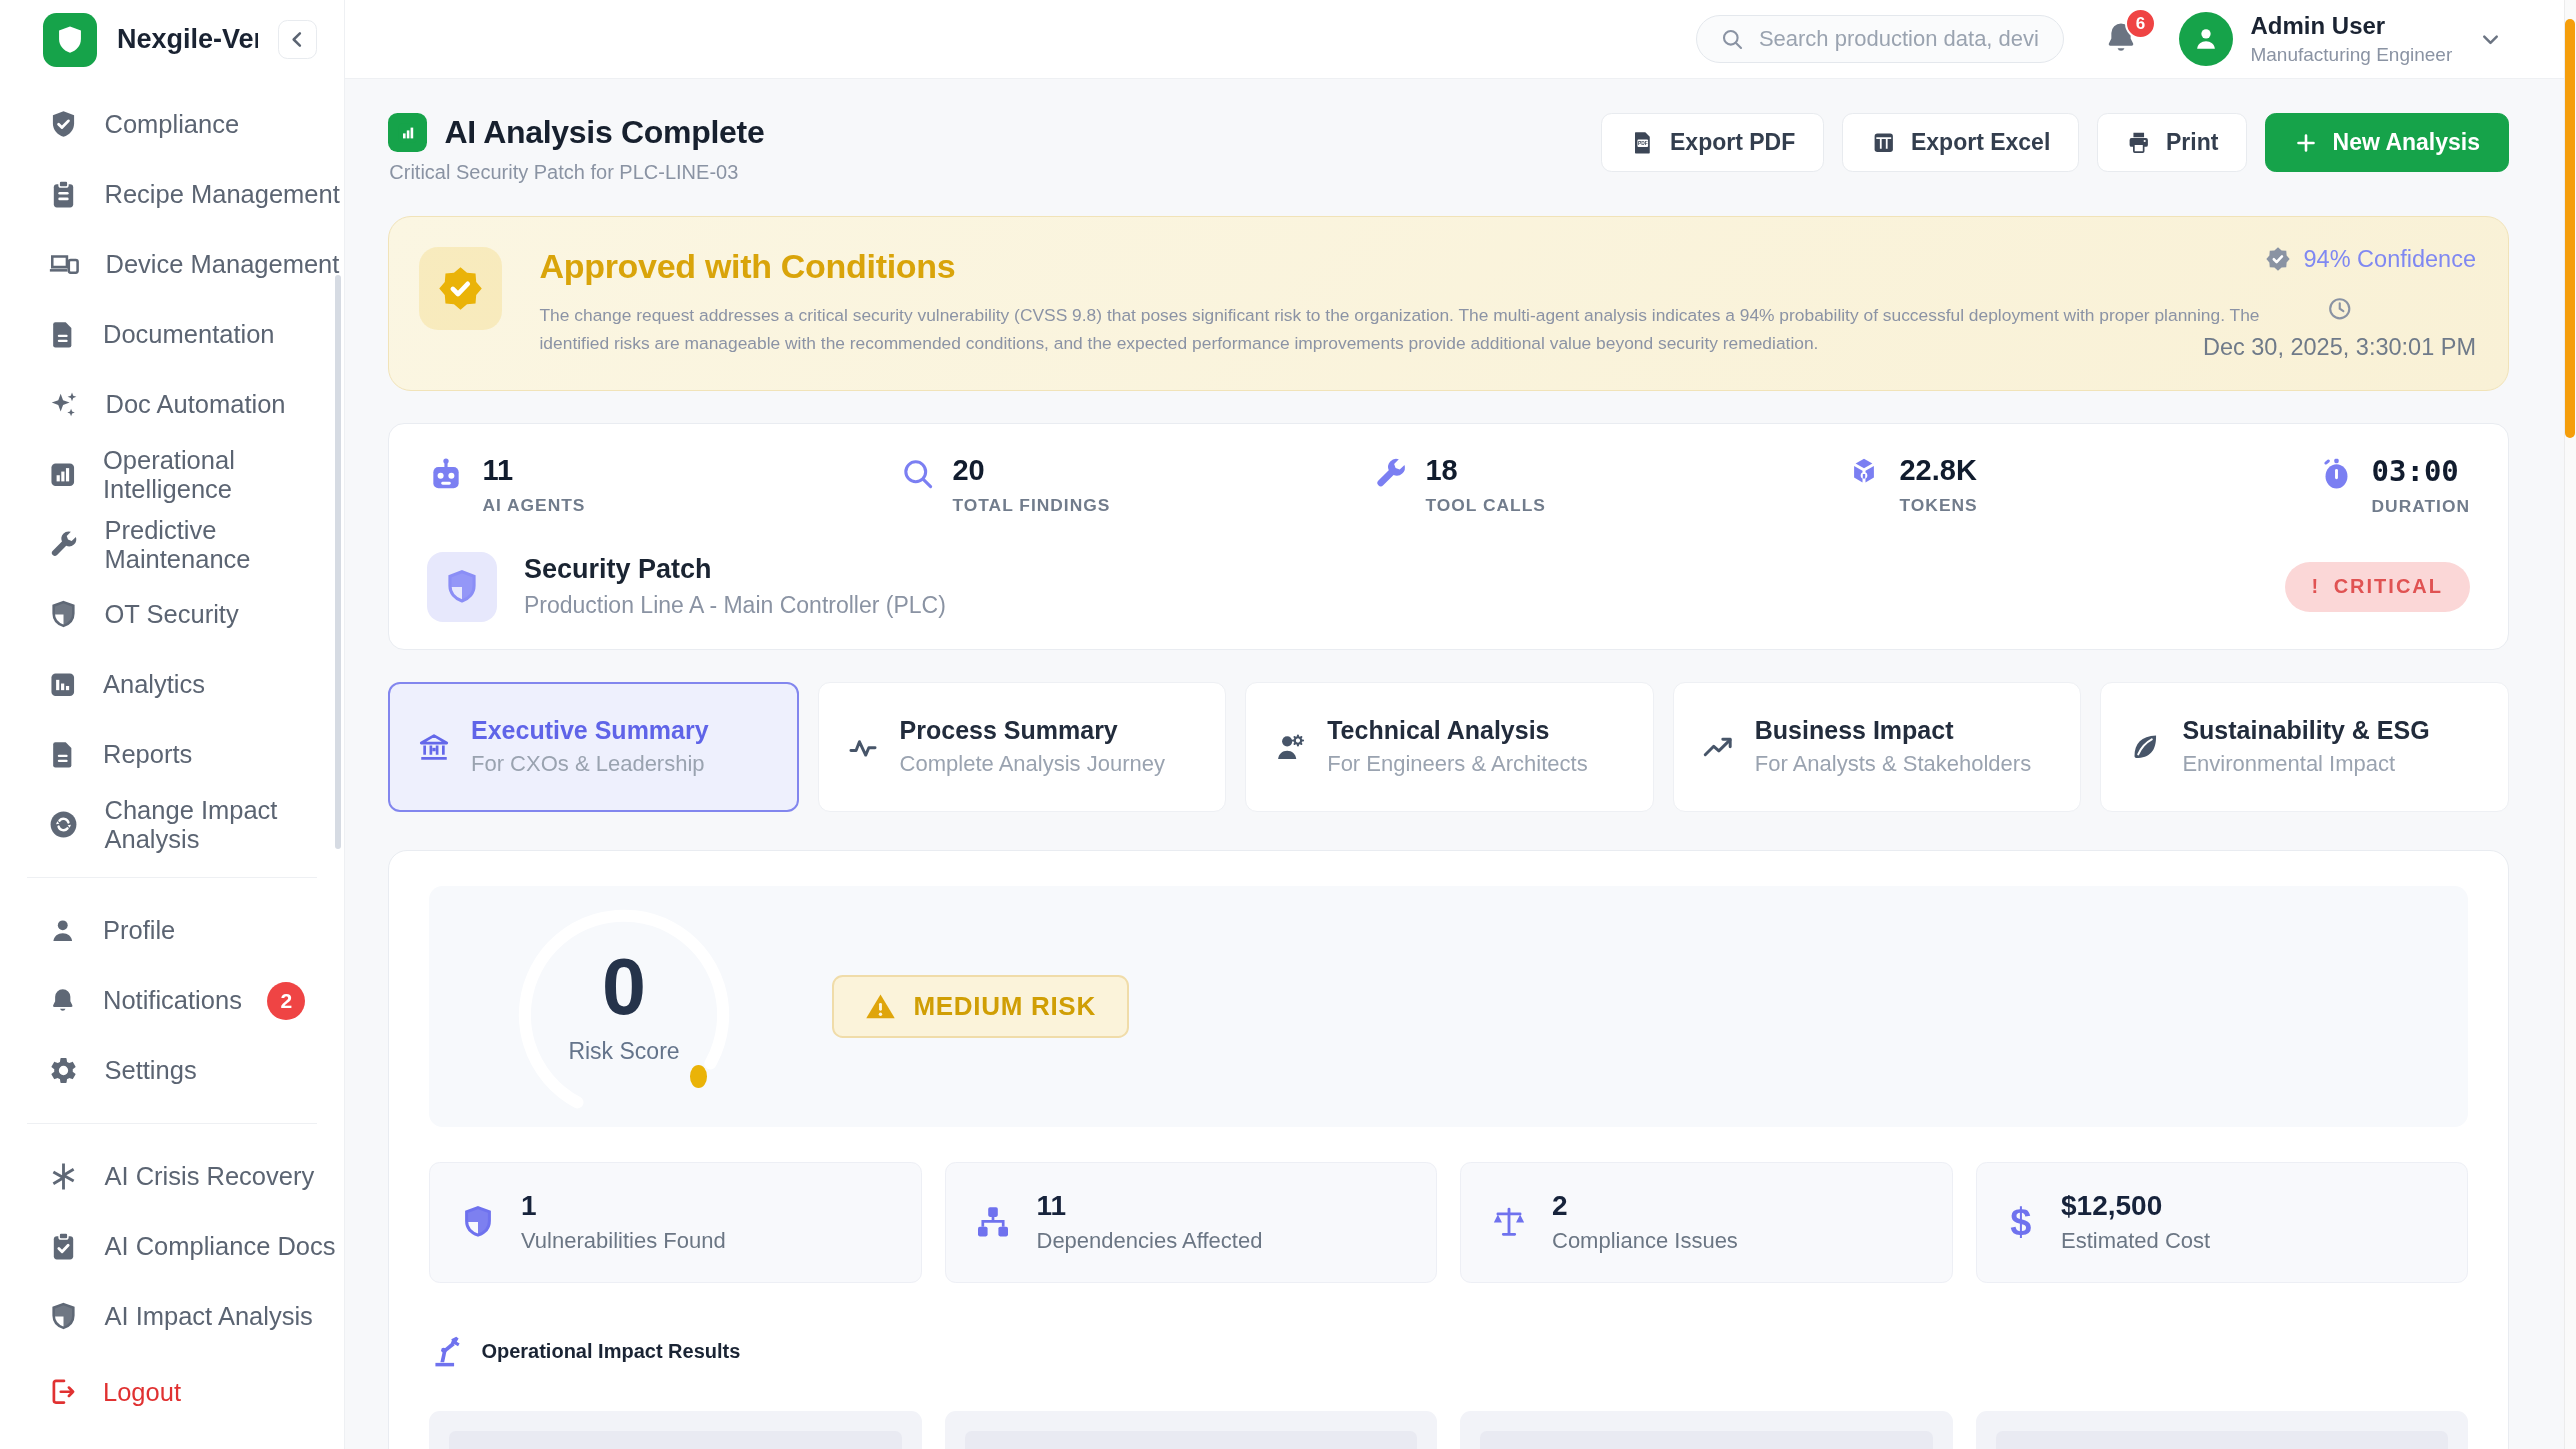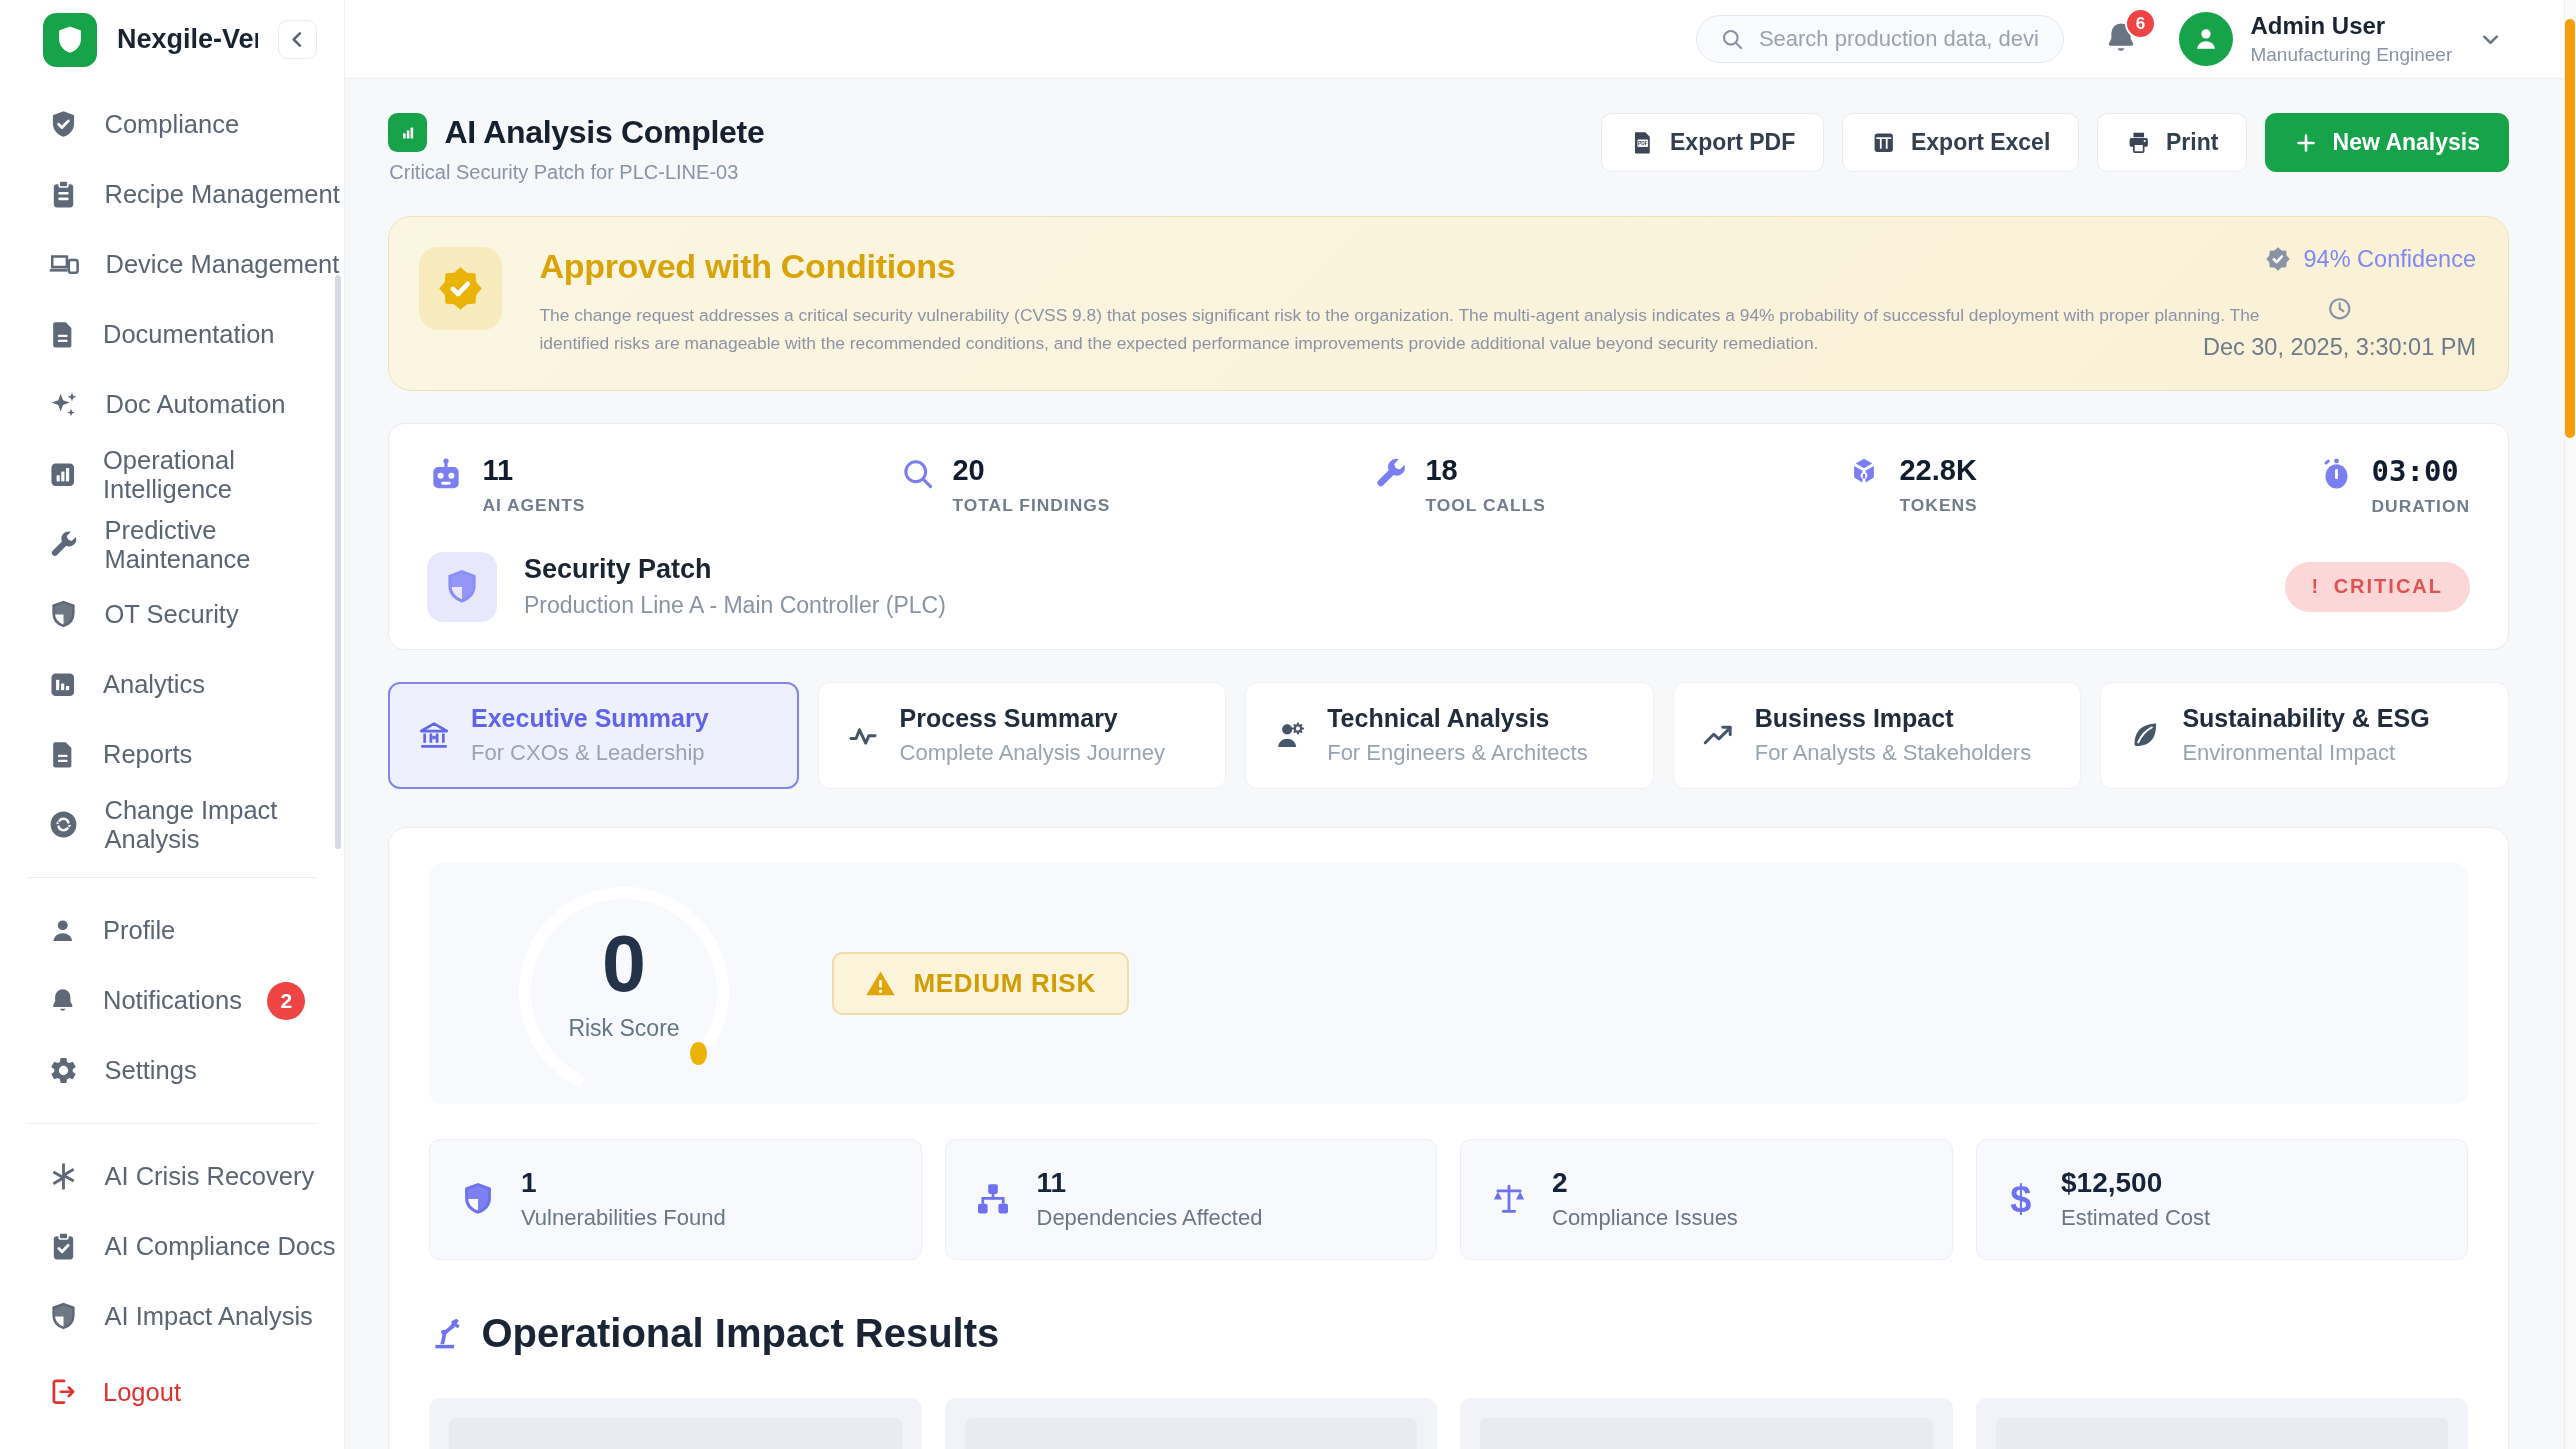--- a/index.html
+++ b/index.html
@@ -73,21 +73,21 @@
   .stat-v { font-size:29px; font-weight:800; color:#111c2e; }
   .stat-l { margin-top:8px; font-size:17.4px; font-weight:700; letter-spacing:1px; color:#717c8c; }
   .cr-row { margin-top:35px; display:flex; align-items:center; gap:27px; }
   .cr-ico-box { width:70px; height:70px; border-radius:16px; background:#e7e8fc; display:flex; align-items:center; justify-content:center; color:#8b8ef6; flex:none; }
   .cr-title { font-size:27px; font-weight:800; color:#1a2432; }
   .cr-sub { font-size:23px; color:#8a93a3; margin-top:6.7px; }
   .crit-pill { margin-left:auto; background:#fbd7d7; color:#e05252; border-radius:670px; padding:13.4px 27px; font-size:20px; font-weight:800; letter-spacing:2px; display:flex; align-items:center; gap:13.4px; }
 
   
   .tabs { margin-top:32px; display:flex; gap:19px; }
-  .tab { flex:1; height:107px; background:#fff; border:1.3px solid #eef0f4; border-radius:12px; display:flex; align-items:center; gap:20px; padding:0 27px; cursor:pointer; }
+  .tab { flex:1; height:130px; background:#fff; border:1.3px solid #eef0f4; border-radius:12px; display:flex; align-items:center; gap:20px; padding:0 27px; cursor:pointer; }
   .tab .ico { color:#475569; }
   .tab-t { font-size:25px; font-weight:700; color:#222c3c; }
   .tab-s { font-size:22px; color:#9aa3b0; margin-top:6.7px; }
   .tab.active { background:#eef0fd; border:2px solid #8286ee; }
   .tab.active .tab-t { color:#5f64e8; }
   .tab.active .ico { color:#6468ea; }
 
   
   .content-card { margin-top:38px; background:#fff; border:1.3px solid #e9ecf1; border-radius:19px; padding:35px 40px; height:805px; }
   .gauge-panel { background:#f7f9fc; border-radius:13.4px; height:241px; display:flex; align-items:center; padding-left:81px; gap:94px; position:relative; overflow:hidden; }
@@ -101,21 +101,21 @@
 
   .impact-row { margin-top:35px; display:flex; gap:23px; }
   .impact-card { flex:1; height:121px; background:#f8f9fc; border:1.3px solid #edeff5; border-radius:10.7px; display:flex; align-items:center; gap:25.5px; padding:0 29.5px; }
   .impact-card .ico { color:#6f72ee; }
   .impact-dollar { font-size:38px; font-weight:700; color:#6f72ee; width:29.5px; text-align:center; }
   .impact-v { font-size:28px; font-weight:800; color:#17233b; }
   .impact-l { font-size:22px; color:#6b7684; margin-top:6.7px; }
 
   .op-head { margin-top:51px; display:flex; align-items:center; gap:17.4px; }
   .op-head .ico { color:#6f72ee; }
-  .op-title { font-size:40px; font-weight:800; color:#1a2434; }
+  .op-title { font-size:20px; font-weight:800; color:#1a2434; }
 
   .skel-row { margin-top:42px; display:flex; gap:23px; }
   .skel-card { flex:1; height:161px; background:#f2f3f8; border-radius:10.7px 10.7px 0 0; padding:20px; }
   .skel-inner { height:94px; background:#e9eaf2; border-radius:6.7px; }
 
   
   .win-scroll { position:fixed; top:0; right:0; width:12px; height:1449px; background:#fafafa; border-left:1.3px solid #ececec; }
   .win-thumb { position:absolute; top:19px; right:0.7px; width:10px; height:419px; border-radius:5.4px; background:#f59e0b; }
 </style>
 </head>

